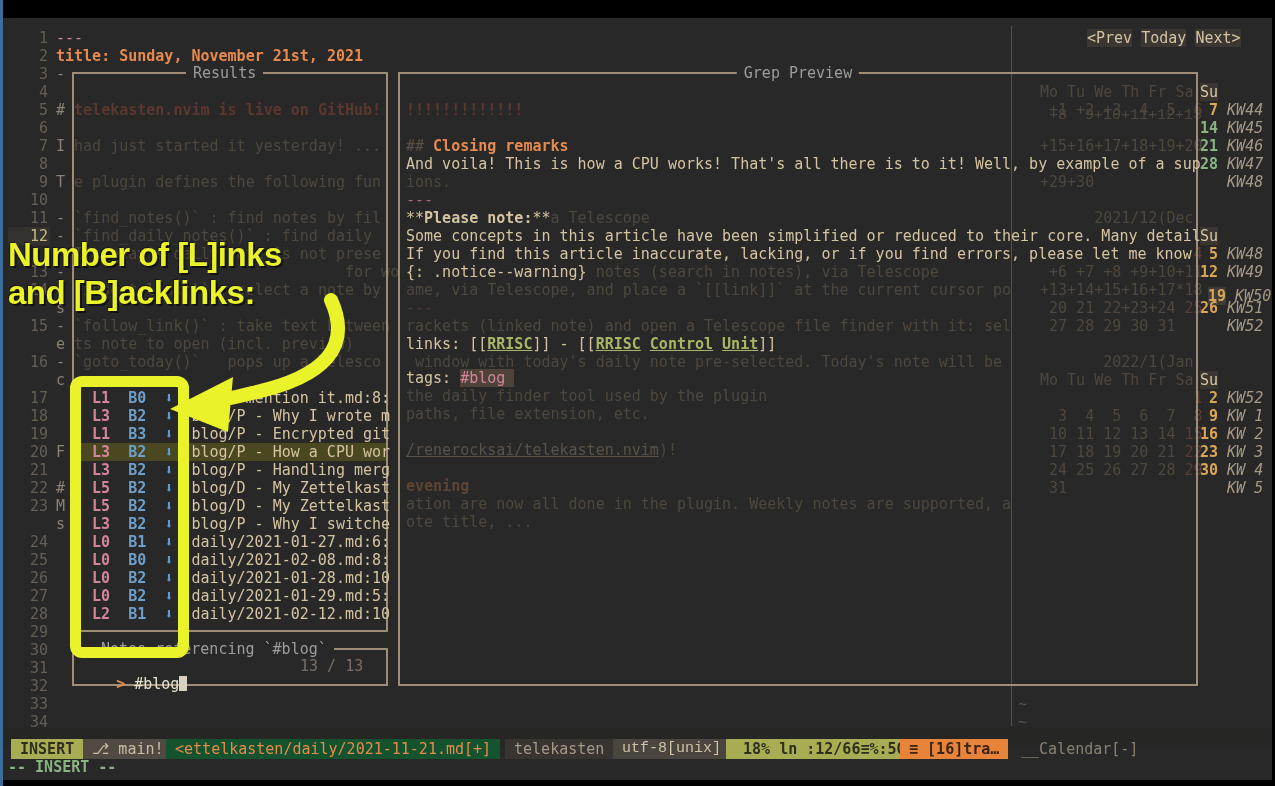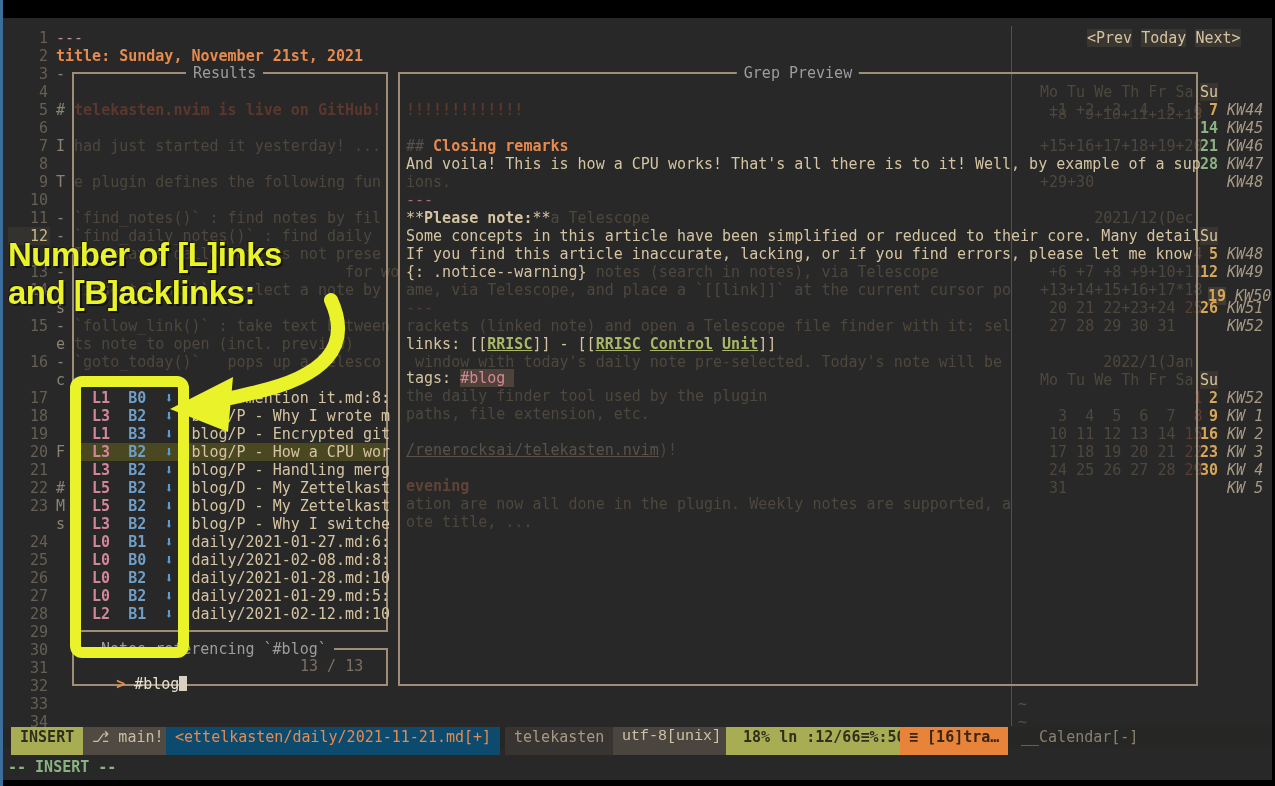--- a/index.html
+++ b/index.html
@@ -53,24 +53,24 @@
   .entry-row{position:absolute;left:0;width:312px;height:18px;white-space:pre;}
   .entry-row.sel{background:#4a4821;}
   
   #prompt-line{left:80px;top:657px;position:absolute;white-space:pre;height:18px;}
   .caret{color:#e78a4e;font-weight:bold;}
   .pval{color:#e8e0cf;}
   .cursor{display:inline-block;width:8px;height:15px;background:#d8d0c0;vertical-align:-2px;}
   #prompt-count{left:300px;top:657px;position:absolute;color:#7c6f64;white-space:pre;}
   
   #statusline{left:3px;top:727px;width:1269px;height:20px;position:absolute;background:#262625;line-height:20px;}
-  .stseg{position:absolute;top:0;white-space:pre;height:28px;text-align:right;}
+  .stseg{position:absolute;top:12px;white-space:pre;height:20px;text-align:right;}
   .st-mode{background:#a8ad54;color:#2f2f1f;font-weight:bold;}
   .st-branch{background:#504a42;color:#c9bda2;}
-  .st-file{background:#0c4a6e;color:#e78a4e;}
+  .st-file{background:#14532d;color:#e78a4e;}
   .st-plain{background:#373431;color:#a89984;}
   .st-plain2{background:#4a453e;color:#cfc3a7;}
   .st-pos{background:#a8ad54;color:#2f2f1f;font-weight:bold;}
   .st-buf{background:#e8833a;color:#3a2413;font-weight:bold;}
   .st-win{color:#8a8071;}
   #msgline{left:8px;top:758px;position:absolute;color:#89b482;font-weight:bold;white-space:pre;}
   
   .anno-text{position:absolute;font-family:"Liberation Sans",sans-serif;font-weight:700;
     font-size:33px;color:#eaf229;letter-spacing:-0.5px;
     text-shadow:2px 2px 0 rgba(0,0,0,0.55),-1px -1px 0 rgba(0,0,0,0.4);}

